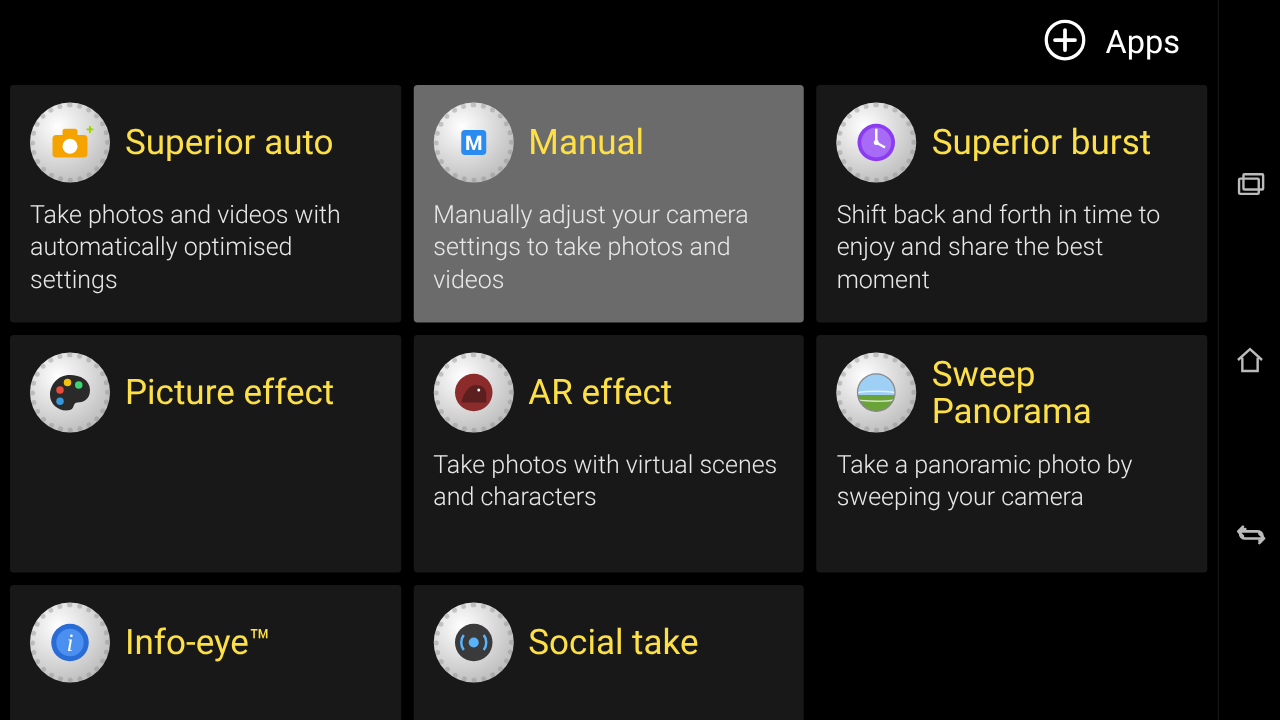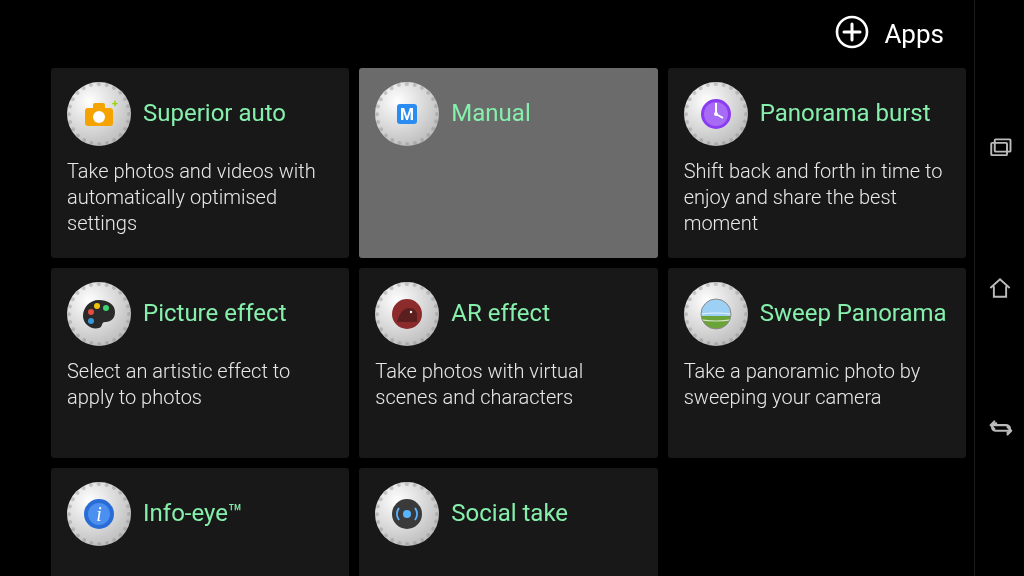--- a/index.html
+++ b/index.html
@@ -1,33 +1,33 @@
 <!DOCTYPE html>
 <html><head>
 <meta charset="utf-8">
 <style>
   * { box-sizing: border-box; margin: 0; padding: 0; }
   html, body { width: 1024px; height: 576px; overflow: hidden; background: #000; font-family: "Segoe UI", Roboto, Arial, sans-serif; }
   .screen { display: flex; width: 1024px; height: 576px; }
-  .content { flex: 1; position: relative; background: #000; padding: 8px 8px 0 8px; display: flex; flex-direction: column; margin-left: 43px; }
+  .content { flex: 1; position: relative; background: #000; padding: 8px 8px 0 8px; display: flex; flex-direction: column; }
   .navbar { width: 50px; background: #000; border-left: 1px solid #1a1a1a; display: flex; flex-direction: column; align-items: center; justify-content: space-around; padding: 80px 0; }
   .nav-btn { width: 36px; height: 36px; display: flex; align-items: center; justify-content: center; cursor: pointer; }
   .nav-btn svg { stroke: #bbb; fill: none; stroke-width: 2.2; }
   .header { display: flex; justify-content: flex-end; align-items: center; padding: 6px 22px 14px 0; gap: 14px; }
   .apps-btn { display: flex; align-items: center; gap: 14px; cursor: pointer; }
   .plus-icon { width: 36px; height: 36px; }
   .apps-label { color: #fff; font-size: 26px; font-weight: 400; }
   .grid { flex: 1; display: grid; grid-template-columns: repeat(3, 1fr); grid-auto-rows: 190px; gap: 10px; overflow: hidden; }
   .tile { background: #181818; border-radius: 3px; padding: 14px 16px 16px 16px; display: flex; flex-direction: column; gap: 12px; cursor: pointer; }
   .tile.selected { background: #6b6b6b; }
   .tile-head { display: flex; align-items: center; gap: 12px; }
   .badge { width: 64px; height: 64px; border-radius: 50%; background: radial-gradient(circle at 35% 30%, #fff, #d0d0d0 55%, #aaa); position: relative; display: flex; align-items: center; justify-content: center; flex: 0 0 64px; }
   .badge::before { content: ""; position: absolute; inset: 0; border-radius: 50%; border: 4px dotted #8a8a8a; opacity: .4; pointer-events:none;}
   .badge svg { width: 40px; height: 40px; display:block; }
-  .tile-title { color: #86efac; font-size: 24px; font-weight: 400; line-height: 1.05; }
+  .tile-title { color: #fde047; font-size: 28px; font-weight: 400; line-height: 1.05; }
   .tile-desc { color: #e8e8e8; font-size: 20px; font-weight: 300; line-height: 1.3; }
 </style>
 </head>
 <body>
 <div class="screen">
   <div class="content">
     <div class="header">
       <div class="apps-btn">
         <span>
           <svg class="plus-icon" viewBox="0 0 36 36">
@@ -60,52 +60,52 @@
       <div class="tile selected">
         <div class="tile-head">
           <div class="badge">
             <svg viewBox="0 0 40 40">
               <rect x="10" y="10" width="20" height="20" rx="3" fill="#2a8cf0"></rect>
               <text x="20" y="26" text-anchor="middle" font-size="16" font-weight="bold" fill="#fff">M</text>
             </svg>
           </div>
           <div class="tile-title">Manual</div>
         </div>
+        <div class="tile-desc">Manually adjust your camera settings to take photos and videos</div>
       </div>
 
       <div class="tile">
         <div class="tile-head">
           <div class="badge">
             <svg viewBox="0 0 40 40">
               <circle cx="20" cy="20" r="15" fill="#8b3cf0"></circle>
               <circle cx="20" cy="20" r="12" fill="#a86bf5"></circle>
               <line x1="20" y1="20" x2="20" y2="9" stroke="#fff" stroke-width="2"></line>
               <line x1="20" y1="20" x2="27" y2="24" stroke="#fff" stroke-width="2"></line>
               <circle cx="20" cy="20" r="2" fill="#fff"></circle>
             </svg>
           </div>
-          <div class="tile-title">Panorama burst</div>
+          <div class="tile-title">Superior burst</div>
         </div>
         <div class="tile-desc">Shift back and forth in time to enjoy and share the best moment</div>
       </div>
 
       <div class="tile">
         <div class="tile-head">
           <div class="badge">
             <svg viewBox="0 0 40 40">
               <path d="M20 6 C10 6 4 14 4 22 C4 30 12 36 20 34 C24 33 22 28 26 28 C30 28 36 26 36 18 C36 10 28 6 20 6 Z" fill="#2a2a2a"></path>
               <circle cx="12" cy="18" r="3" fill="#e74c3c"></circle>
               <circle cx="18" cy="12" r="3" fill="#f4c20d"></circle>
               <circle cx="27" cy="14" r="3" fill="#3bd671"></circle>
               <circle cx="12" cy="27" r="3" fill="#3498db"></circle>
             </svg>
           </div>
           <div class="tile-title">Picture effect</div>
         </div>
-        <div class="tile-desc">Select an artistic effect to apply to photos</div>
       </div>
 
       <div class="tile">
         <div class="tile-head">
           <div class="badge">
             <svg viewBox="0 0 40 40">
               <circle cx="20" cy="20" r="15" fill="#8b2b2b"></circle>
               <path d="M10 28 Q14 14 22 14 Q30 14 30 22 L30 28 Z" fill="#5c1f1f"></path>
               <circle cx="24" cy="18" r="1.2" fill="#fff"></circle>
             </svg>

